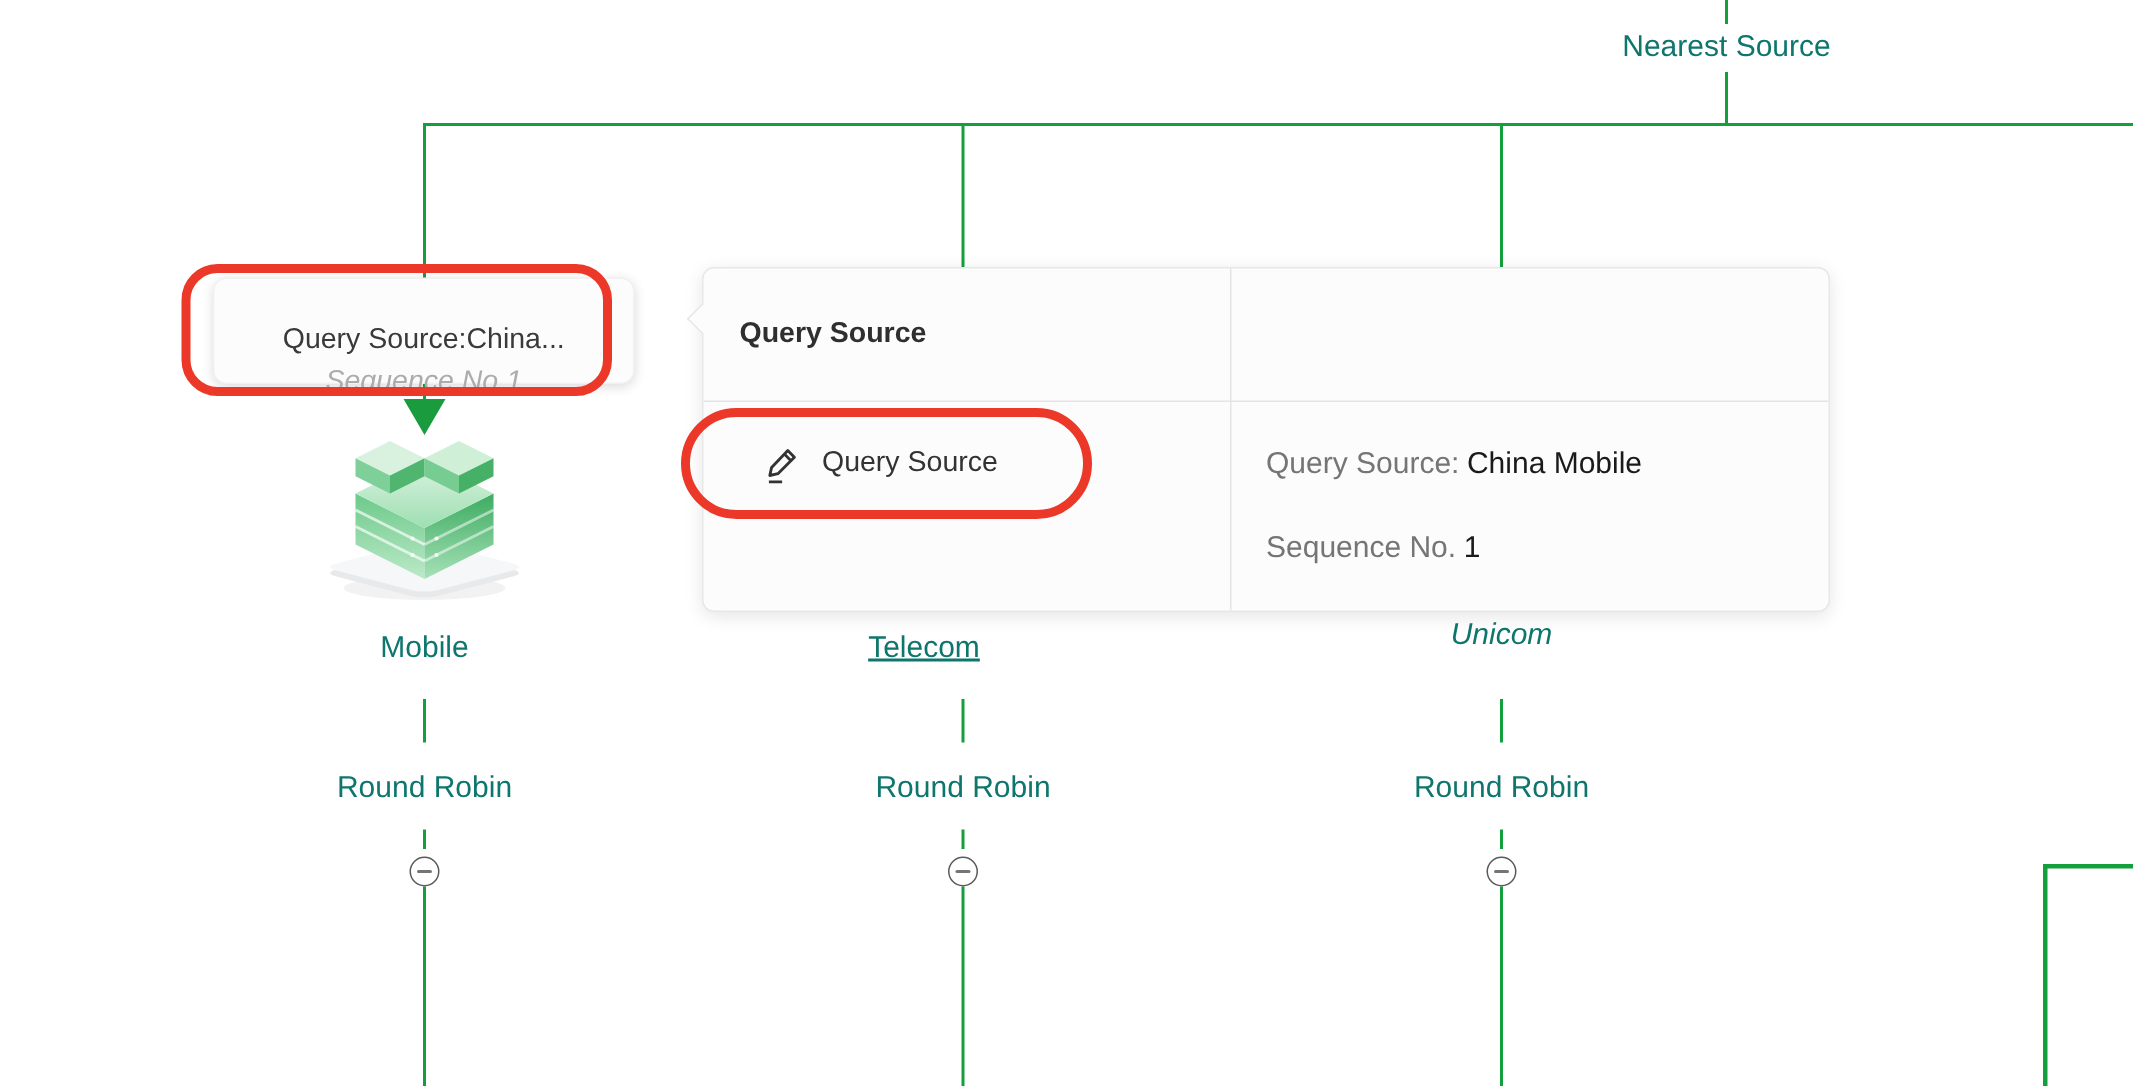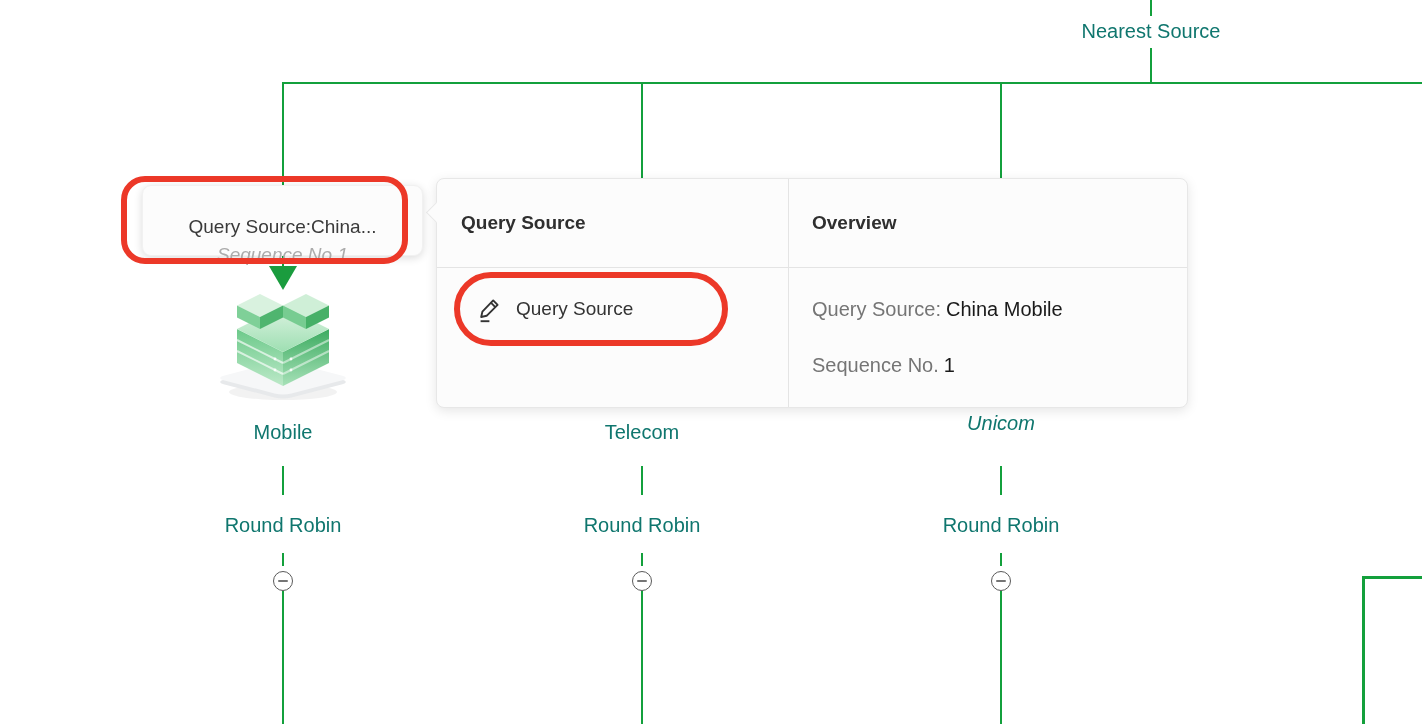--- a/index.html
+++ b/index.html
@@ -23,21 +23,21 @@
   .collapse .minus{display:block;width:10px;height:2px;background:#757575;border-radius:1px;}
   .tooltip{
     position:absolute;left:142px;top:185px;width:281px;height:71px;z-index:3;
     background:#fcfcfc;border:1px solid #f1f1f1;border-radius:9px;box-sizing:border-box;
     box-shadow:0 2px 8px rgba(0,0,0,0.14);
     display:flex;flex-direction:column;align-items:center;justify-content:center;gap:6px;
   }
   .tooltip .t-title{font-size:19px;color:#3a3a3a;margin-top:40px;}
   .tooltip .t-sub{font-size:19px;color:#ACACAC;font-style:italic;}
   .popover{
-    position:absolute;left:436px;top:178px;width:752px;height:230px;z-index:4;
+    position:absolute;left:468px;top:178px;width:752px;height:230px;z-index:4;
     background:#fcfcfc;border:1px solid #e7e7e7;border-radius:8px;box-sizing:border-box;
     box-shadow:0 3px 12px rgba(0,0,0,0.10);
   }
   .pop-arrow{
     position:absolute;left:-8px;top:26px;width:14px;height:14px;background:#fcfcfc;
     border-left:1px solid #e7e7e7;border-bottom:1px solid #e7e7e7;transform:rotate(45deg);
   }
   .pop-divider-v{position:absolute;left:351px;top:0;bottom:0;width:1px;background:#E4E4E4;}
   .pop-divider-h{position:absolute;left:0;right:0;top:88px;height:1px;background:#E4E4E4;}
   .pop-header{
@@ -129,21 +129,21 @@
       <g fill="#ffffff" opacity="0.9">
         <circle cx="62" cy="75" r="1.4"></circle>
           <circle cx="62" cy="86" r="1.4"></circle>
         <circle cx="78" cy="75" r="1.4"></circle>
           <circle cx="78" cy="86" r="1.4"></circle>
       </g>
     </svg>
   </div>
 
   <div class="label" style="left:203px;top:421px;width:160px;">Mobile</div>
-  <div class="label" style="left:562px;top:421px;width:160px;">Telecom</div>
+  <div class="label" style="left:536px;top:421px;width:160px;text-decoration:underline;">Telecom</div>
   <div class="label" style="left:921px;top:412px;width:160px;font-style:italic;">Unicom</div>
 
   <div class="label" style="left:203px;top:514px;width:160px;">Round Robin</div>
   <div class="label" style="left:562px;top:514px;width:160px;">Round Robin</div>
   <div class="label" style="left:921px;top:514px;width:160px;">Round Robin</div>
 
   <div class="collapse" style="left:273px;top:571px;">
     <span class="minus"></span>
   </div>
   <div class="collapse" style="left:632px;top:571px;">
@@ -157,21 +157,20 @@
     <div class="t-title">Query Source:China...</div>
     <div class="t-sub">Sequence No.1</div>
   </div>
 
   <div class="popover">
     <div class="pop-arrow"></div>
     <div class="pop-divider-v"></div>
     <div class="pop-divider-h"></div>
 
     <div class="pop-header left">Query Source</div>
-    <div class="pop-header right">Overview</div>
 
     <div class="menu-item">
       <svg width="26" height="28" viewBox="0 0 26 28">
         <path d="M16.2 5.4 L20.6 9.8 L9.6 20.8 L4.2 22.0 L5.4 16.6 Z" fill="none" stroke="#333333" stroke-width="1.9" stroke-linejoin="round"></path>
         <line x1="13.9" y1="7.7" x2="18.3" y2="12.1" stroke="#333333" stroke-width="1.9"></line>
         <line x1="3.6" y1="26.2" x2="12.4" y2="26.2" stroke="#333333" stroke-width="1.9"></line>
       </svg>
       <span class="mi-label">Query Source</span>
     </div>
 

